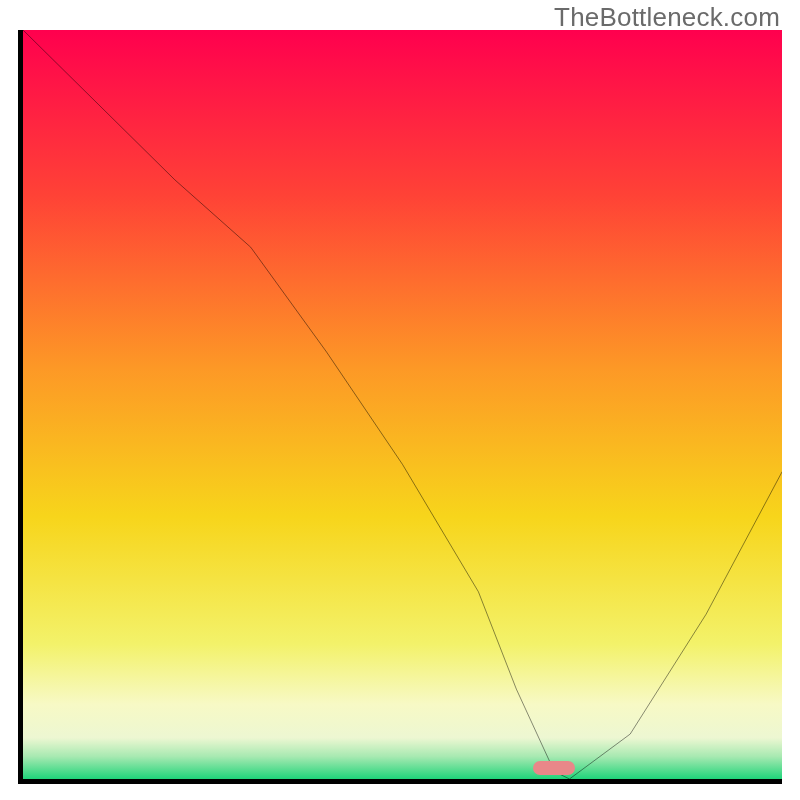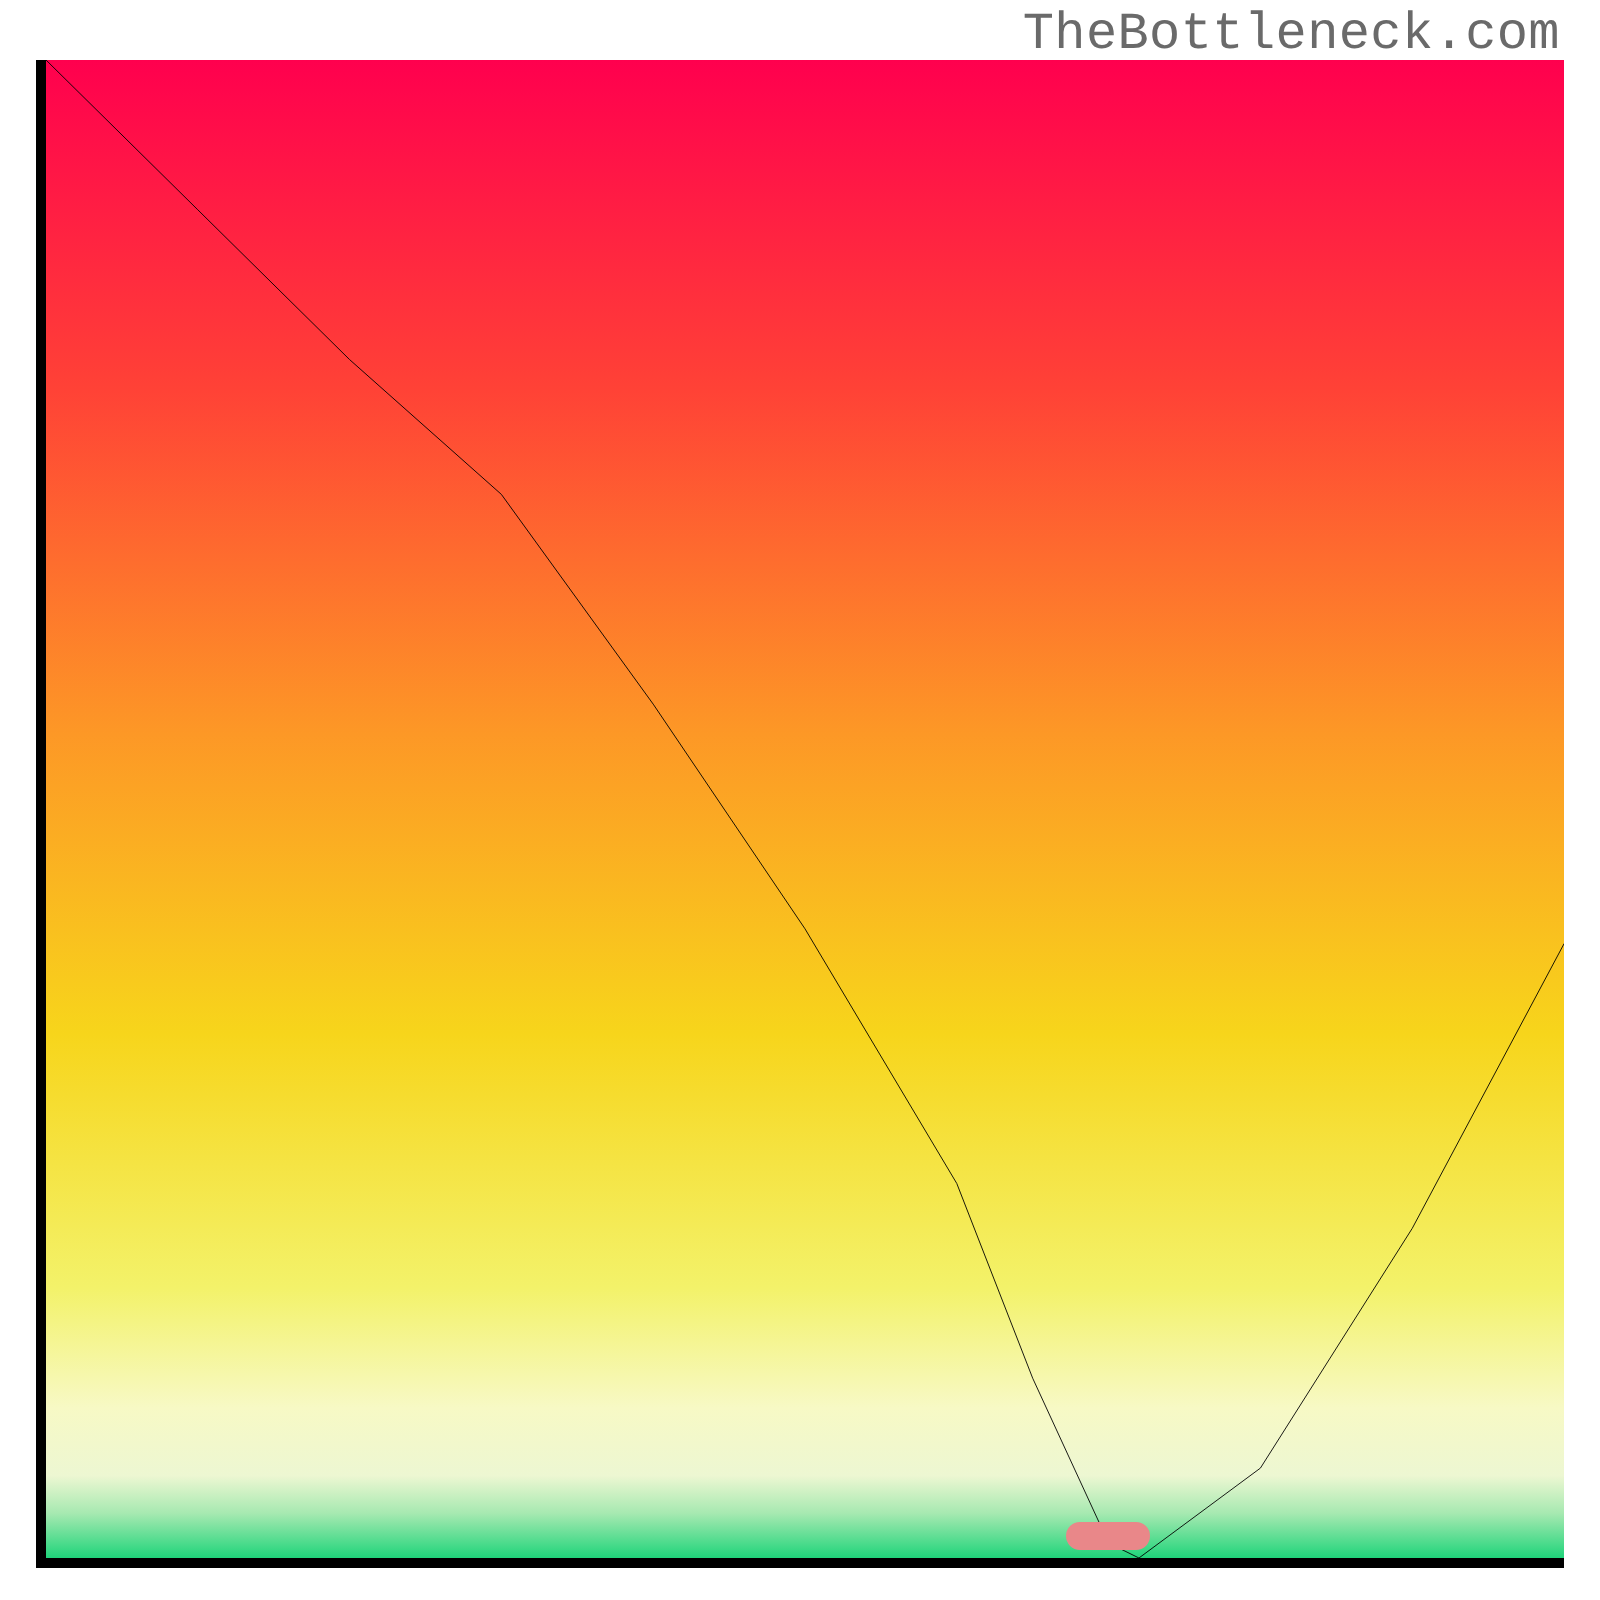--- a/index.html
+++ b/index.html
@@ -8,21 +8,20 @@
     width: 800px;
     height: 800px;
     background: #ffffff;
     font-family: Arial, Helvetica, sans-serif;
     overflow: hidden;
   }
   .chart-outer {
     position: relative;
     width: 788px;
     height: 800px;
-    font-family: Liberation Mono, monospace;
   }
   .watermark {
     position: absolute;
     top: 2px;
     right: 8px;
     font-size: 26px;
     font-weight: 500;
     color: #6a6a6a;
     letter-spacing: 0.2px;
     user-select: none;

